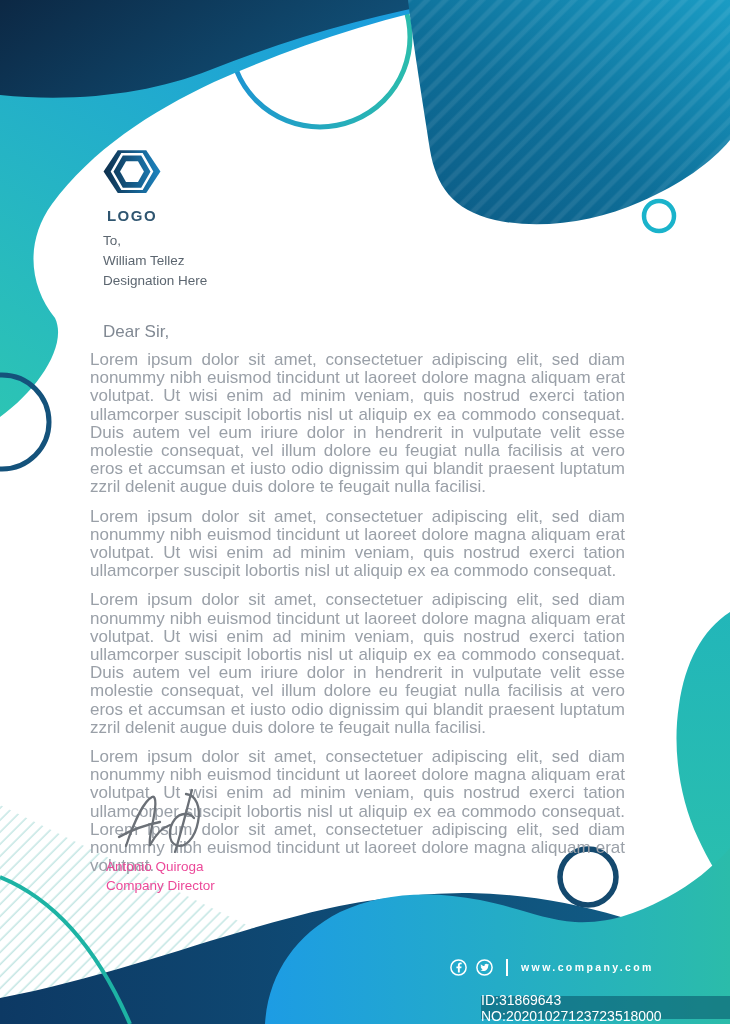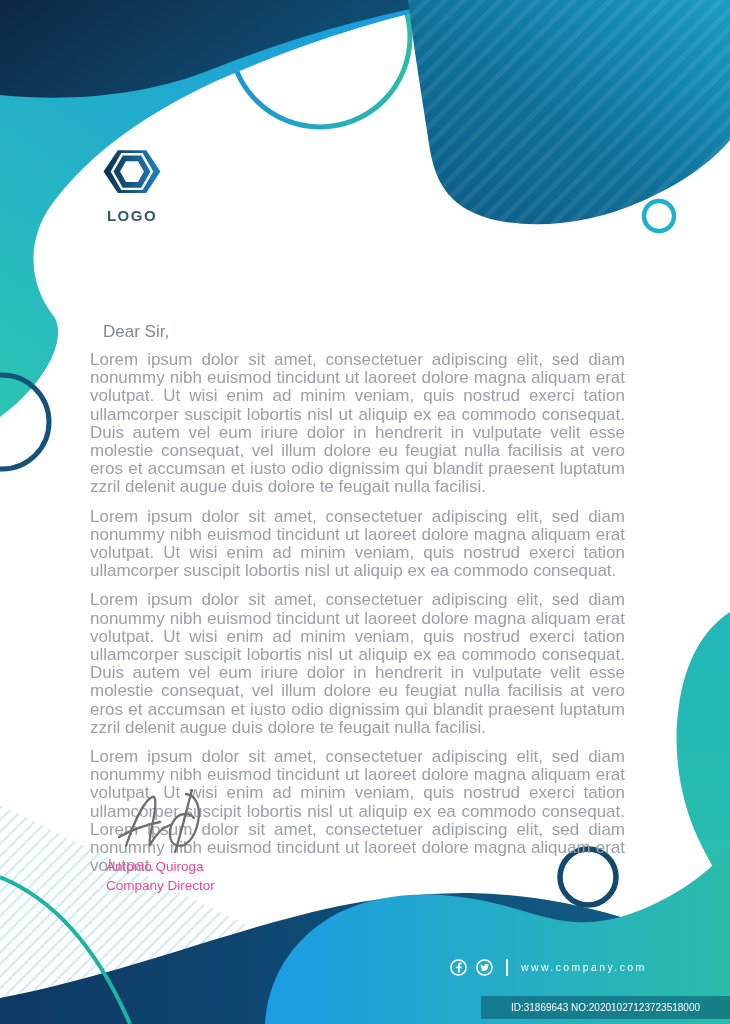--- a/index.html
+++ b/index.html
@@ -11,23 +11,23 @@
   .logo-label{margin-top:2px;font-size:15px;font-weight:bold;letter-spacing:1.5px;color:#2f5570;}
   .date{left:430px;top:150px;width:206px;text-align:right;color:#ffffff;font-size:13.5px;letter-spacing:.3px;}
   .recipient{left:103px;top:231px;color:#5c6670;font-size:13.5px;line-height:20px;}
   .salutation{left:103px;top:322px;color:#818993;font-size:17px;}
   .body-text{left:90px;top:351px;width:535px;color:#9aa0a8;font-size:17px;line-height:18.2px;text-align:justify;}
   .body-text p{margin:0 0 11px 0;}
   .sig-svg{left:112px;top:788px;}
   .sig-block{left:106px;top:858px;color:#ec4899;font-size:13.5px;line-height:18.5px;}
   .footer-row{left:450px;top:956px;height:22px;display:flex;align-items:center;gap:9px;}
   .sep{width:2px;height:17px;background:#ffffff;margin:0 4px;}
-  .site{color:#ffffff;font-size:10.5px;font-weight:normal;letter-spacing:2.4px;}
+  .site{color:#ffffff;font-size:10.5px;font-weight:bold;letter-spacing:2.4px;}
   .idbar{left:481px;top:996px;width:249px;height:23px;background:rgba(12,92,112,.62);
-         display:flex;align-items:center;justify-content:center;color:#ffffff;font-size:10px;}
+         display:flex;align-items:center;justify-content:center;color:#ffffff;font-size:14px;}
   .wm{left:8px;top:988px;display:flex;align-items:baseline;color:#ffffff;
       text-shadow:0 0 3px #0a3350,1px 1px 0 #0a3350,-1px -1px 0 #0a3350,1px -1px 0 #0a3350,-1px 1px 0 #0a3350;}
   .wm-cn{font-size:24px;font-weight:bold;letter-spacing:1px;}
   .wm-url{font-size:17.5px;font-weight:bold;font-style:italic;margin-left:7px;}
 </style>
 </head>
 <body>
 
 <div class="page">
 
@@ -112,20 +112,25 @@
         </linearGradient>
       </defs>
       <polygon points="2,27 17,4.5 47,4.5 62,27 47,49.5 17,49.5" fill="url(#gHex)"></polygon>
       <polygon points="11,27 21.5,8.8 42.5,8.8 53,27 42.5,45.2 21.5,45.2" fill="none" stroke="#ffffff" stroke-width="2.6"></polygon>
       <polygon points="19.4,27 25.7,16 38.3,16 44.6,27 38.3,38 25.7,38" fill="#ffffff"></polygon>
     </svg>
     <div class="logo-label">LOGO</div>
   </div>
 
 
+  <div class="abs recipient">
+    <div>To,</div>
+    <div>William Tellez</div>
+    <div>Designation Here</div>
+  </div>
 
   <div class="abs salutation">Dear Sir,</div>
 
   <div class="abs body-text">
     <p>Lorem ipsum dolor sit amet, consectetuer adipiscing elit, sed diam nonummy nibh euismod tincidunt ut laoreet dolore magna aliquam erat volutpat. Ut wisi enim ad minim veniam, quis nostrud exerci tation ullamcorper suscipit lobortis nisl ut aliquip ex ea commodo consequat. Duis autem vel eum iriure dolor in hendrerit in vulputate velit esse molestie consequat, vel illum dolore eu feugiat nulla facilisis at vero eros et accumsan et iusto odio dignissim qui blandit praesent luptatum zzril delenit augue duis dolore te feugait nulla facilisi.</p>
     <p>Lorem ipsum dolor sit amet, consectetuer adipiscing elit, sed diam nonummy nibh euismod tincidunt ut laoreet dolore magna aliquam erat volutpat. Ut wisi enim ad minim veniam, quis nostrud exerci tation ullamcorper suscipit lobortis nisl ut aliquip ex ea commodo consequat.</p>
     <p>Lorem ipsum dolor sit amet, consectetuer adipiscing elit, sed diam nonummy nibh euismod tincidunt ut laoreet dolore magna aliquam erat volutpat. Ut wisi enim ad minim veniam, quis nostrud exerci tation ullamcorper suscipit lobortis nisl ut aliquip ex ea commodo consequat. Duis autem vel eum iriure dolor in hendrerit in vulputate velit esse molestie consequat, vel illum dolore eu feugiat nulla facilisis at vero eros et accumsan et iusto odio dignissim qui blandit praesent luptatum zzril delenit augue duis dolore te feugait nulla facilisi.</p>
     <p>Lorem ipsum dolor sit amet, consectetuer adipiscing elit, sed diam nonummy nibh euismod tincidunt ut laoreet dolore magna aliquam erat volutpat. Ut wisi enim ad minim veniam, quis nostrud exerci tation ullamcorper suscipit lobortis nisl ut aliquip ex ea commodo consequat. Lorem ipsum dolor sit amet, consectetuer adipiscing elit, sed diam nonummy nibh euismod tincidunt ut laoreet dolore magna aliquam erat volutpat.</p>
   </div>
 

